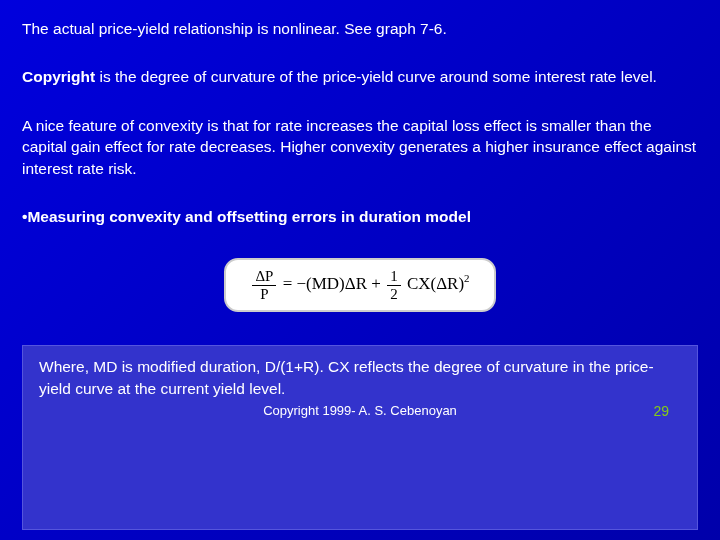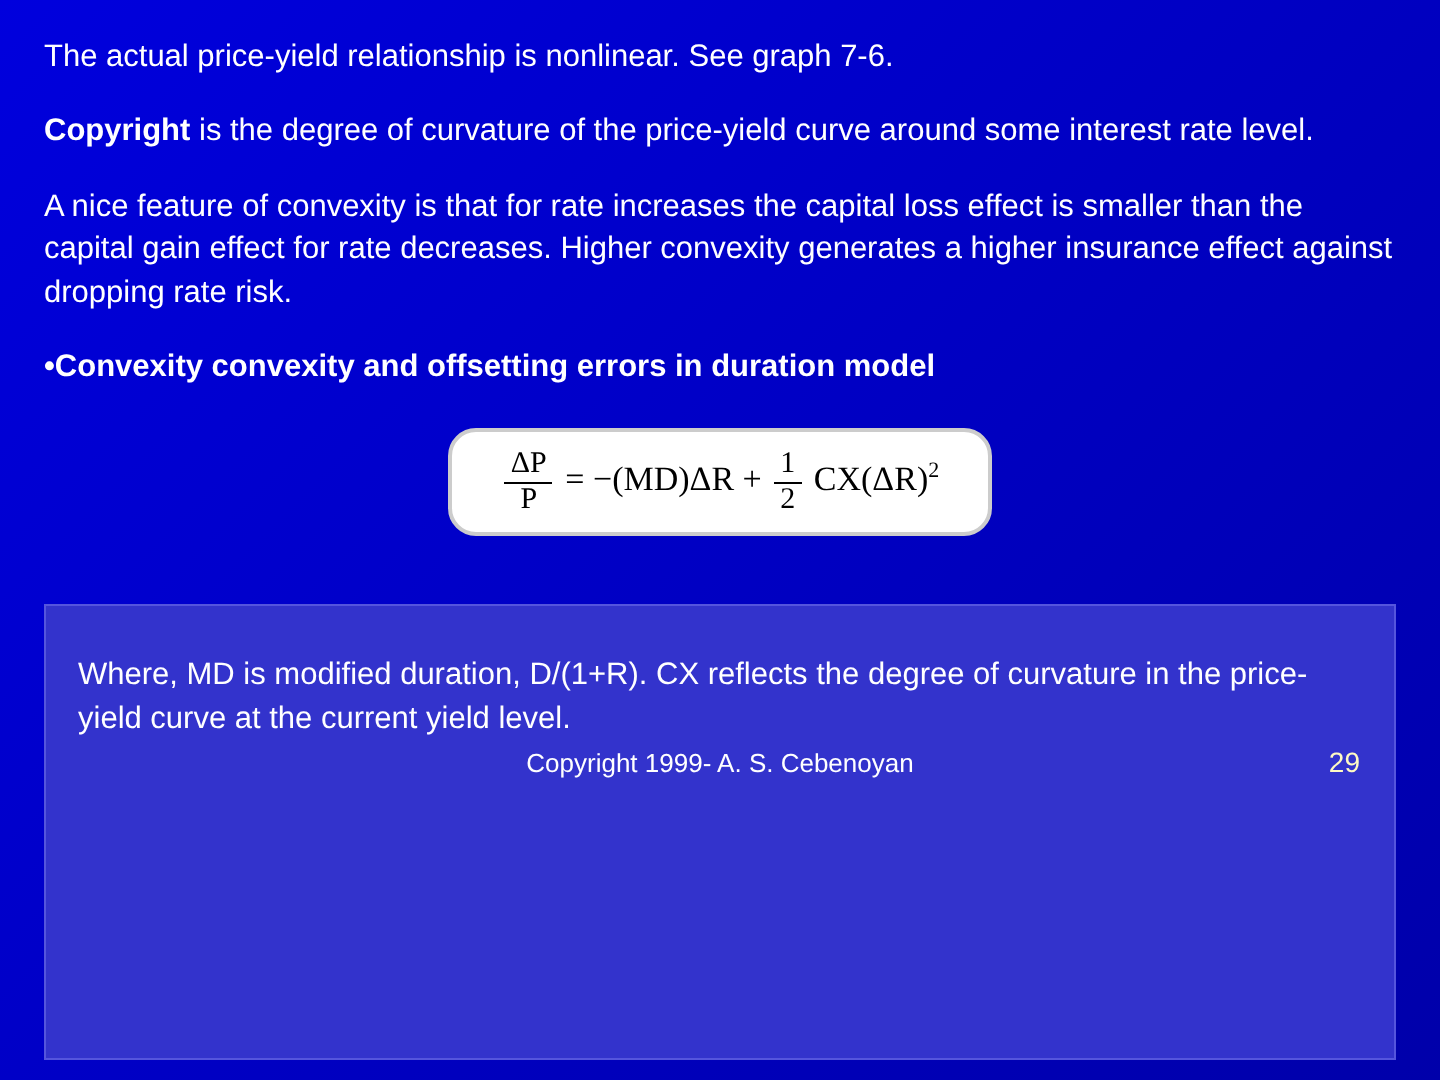--- a/index.html
+++ b/index.html
@@ -14,21 +14,21 @@
     }
 
     .slide {
       width: 720px;
       height: 540px;
       background-color: #1a1aff;
       background: linear-gradient(135deg, #0000dd 0%, #0000aa 100%);
       padding: 18px 22px 10px 22px;
       display: flex;
       flex-direction: column;
-      gap: 16px;
+      gap: 27px;
     }
 
     .text-block {
       font-size: 15.5px;
       line-height: 1.38;
       color: white;
     }
 
     .text-block .bold {
       font-weight: bold;
@@ -81,71 +81,71 @@
 
     .fraction .denominator {
       padding: 0 3px;
       font-size: 15px;
       line-height: 1.1;
     }
 
     .bottom-section {
       background-color: #3333cc;
       border: 1px solid #5555dd;
-      padding: 24px 16px 8px 16px;
-      margin-top: 14px;
+      padding: 10px 16px 8px 16px;
+      margin-top: 2px;
       flex: 1;
     }
 
     .bottom-text {
       font-size: 15.5px;
       line-height: 1.38;
       color: white;
     }
 
     .footer {
       display: flex;
       justify-content: center;
-      align-items: flex-end;
+      align-items: flex-start;
       margin-top: 4px;
       position: relative;
     }
 
     .copyright {
       font-size: 13px;
       color: white;
       text-align: center;
     }
 
     .page-num {
       font-size: 14px;
-      color: #fef9c3;
+      color: #84cc16;
       position: absolute;
-      right: 1px;
+      right: 12px;
     }
 
     sup {
       font-size: 11px;
       vertical-align: super;
     }
   </style>
 </head>
 <body>
 
 <div class="slide">
 
   <div class="text-block">The actual price-yield relationship is nonlinear.  See graph 7-6.</div>
 
   <div class="text-block">
     <span class="bold">Copyright</span><span> is the degree of curvature of the price-yield curve around some interest rate level.</span>
   </div>
 
-  <div class="text-block">A nice feature of convexity is that for rate increases the capital loss effect is smaller than the capital gain effect for rate decreases.   Higher convexity generates a higher insurance effect against dropping rate risk.</div>
+  <div class="text-block">A nice feature of convexity is that for rate increases the capital loss effect is smaller than the capital gain effect for rate decreases.   Higher convexity generates a higher insurance effect against interest rate risk.</div>
 
-  <div class="bullet-block">•Convexity convexity and offsetting errors in duration model</div>
+  <div class="bullet-block">•Measuring convexity and offsetting errors in duration model</div>
 
 
   <div class="formula-block">
     <div class="formula-box">
       <span class="formula-content">
         <span class="fraction">
           <span class="numerator">ΔP</span>
           <span class="denominator">P</span>
         </span>
         <span>= −(MD)ΔR +</span>

